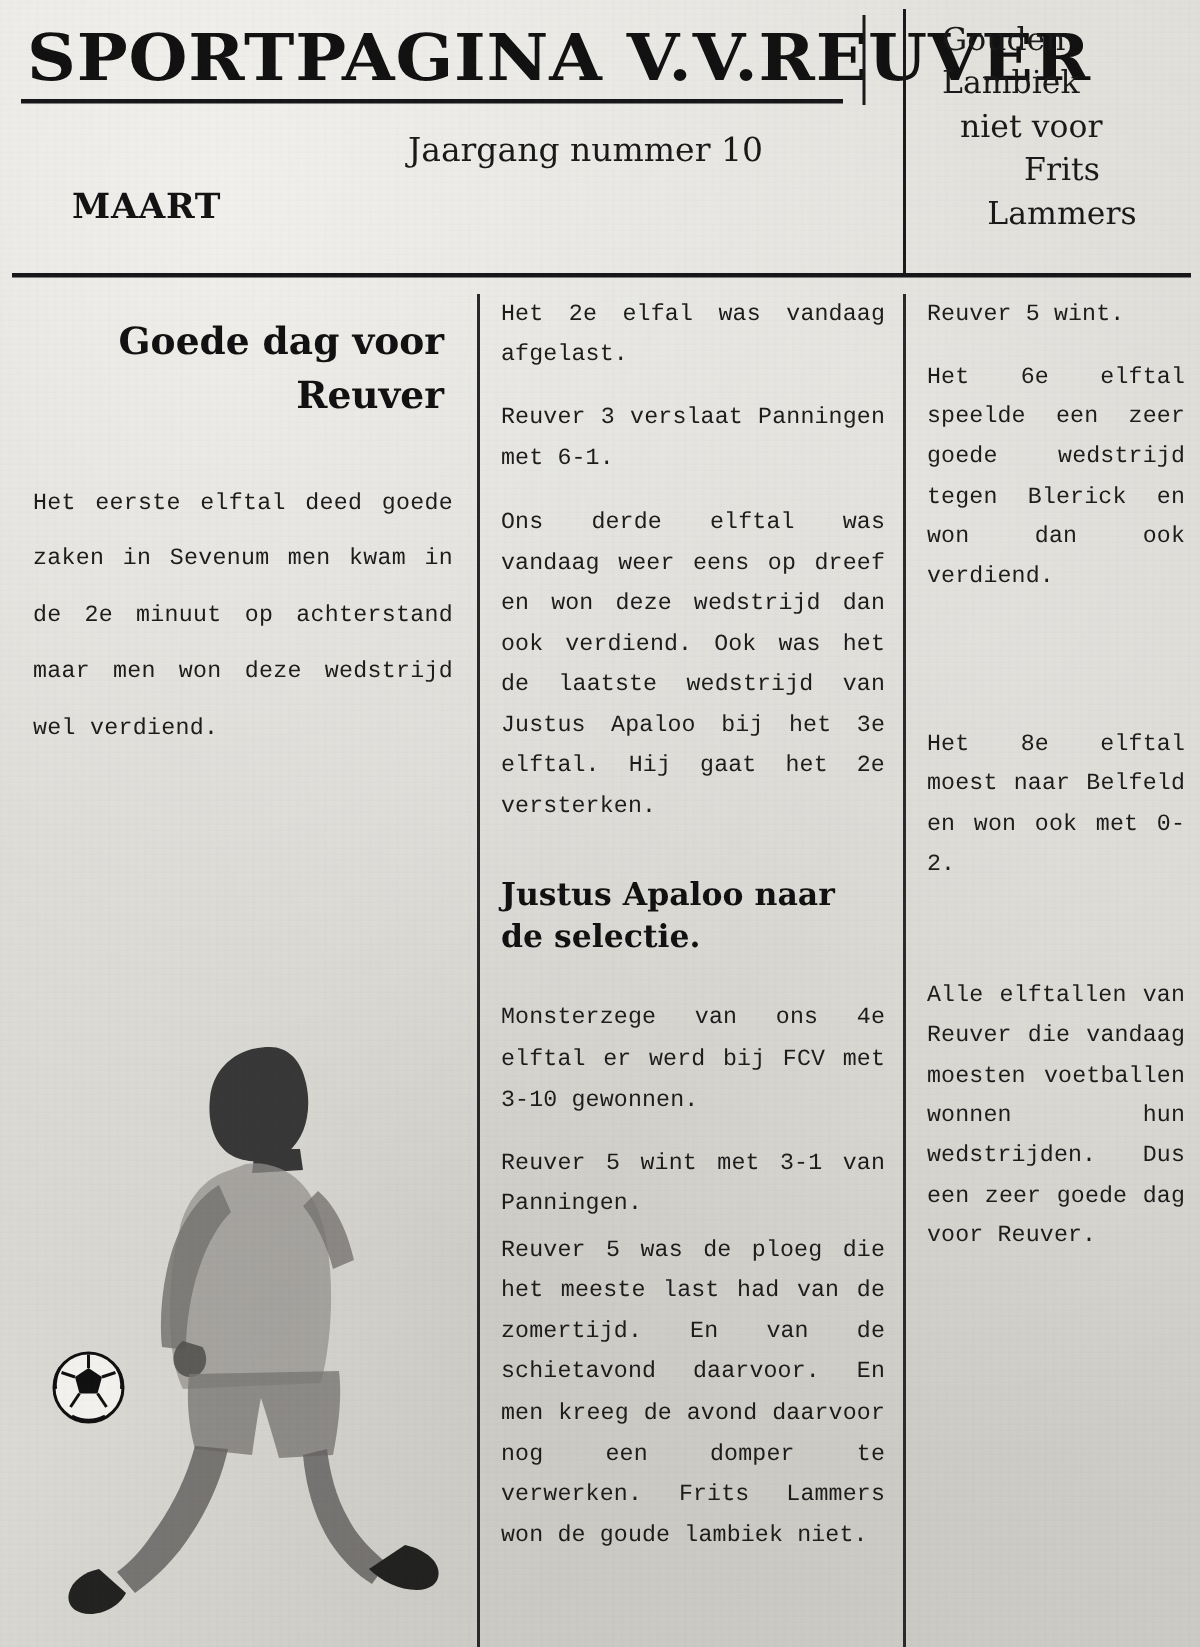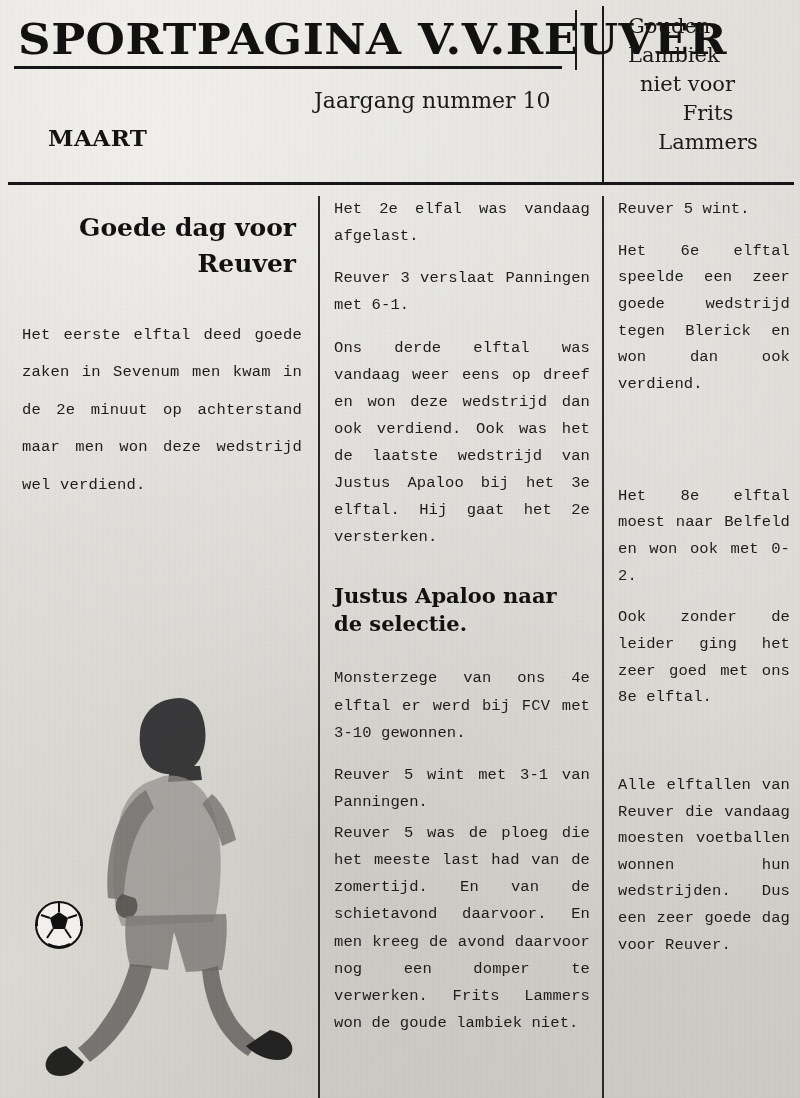--- a/index.html
+++ b/index.html
@@ -72,21 +72,20 @@
     width: 548px; height: 3px;
     background: #17171a;
   }
   .jaargang {
     position: absolute;
     left: 272px; top: 88px;
     font-family: "DejaVu Serif", serif;
     font-size: 22px;
     color: #1a1a1a;
     white-space: nowrap;
-    margin-left: 42px;
   }
   .maand {
     position: absolute;
     left: 48px; top: 124px;
     font-family: "DejaVu Serif", serif;
     font-weight: 700;
     font-size: 23px;
     letter-spacing: 0.5px;
     color: #141414;
   }
@@ -237,21 +236,20 @@
       <div class="c2-para">Reuver 5 was de ploeg die het meeste last had van de zomertijd. En van de schietavond daarvoor. En men kreeg de avond daarvoor nog een domper te verwerken. Frits Lammers won de goude lambiek niet.</div>
     </div>
   </div>
 
   <div class="col col3">
     <div class="body c3-body">
       <div class="c3-para">Reuver 5 wint.</div>
       <div class="c3-para">Het 6e elftal speelde een zeer goede wedstrijd tegen Blerick en won dan ook verdiend.</div>
       <div class="gap-xl"></div>
       <div class="c3-para">Het 8e elftal moest naar Belfeld en won ook met 0-2.</div>
-      <div class="c3-para">Ook zonder de leider ging het zeer goed met ons 8e elftal.</div>
       <div class="gap-lg"></div>
       <div class="c3-para">Alle elftallen van Reuver die vandaag moesten voetballen wonnen hun wedstrijden. Dus een zeer goede dag voor Reuver.</div>
     </div>
   </div>
 
   <svg class="player" viewBox="0 0 290 400">
     <g fill="#2b2b2d" opacity="0.92">
 
       <path d="M150 8 c-22 0 -38 14 -40 34 c-2 18 4 32 14 38 c10 6 28 6 38 -2 c12 -10 16 -28 12 -46 c-3 -15 -12 -24 -24 -24 z"></path>
 

